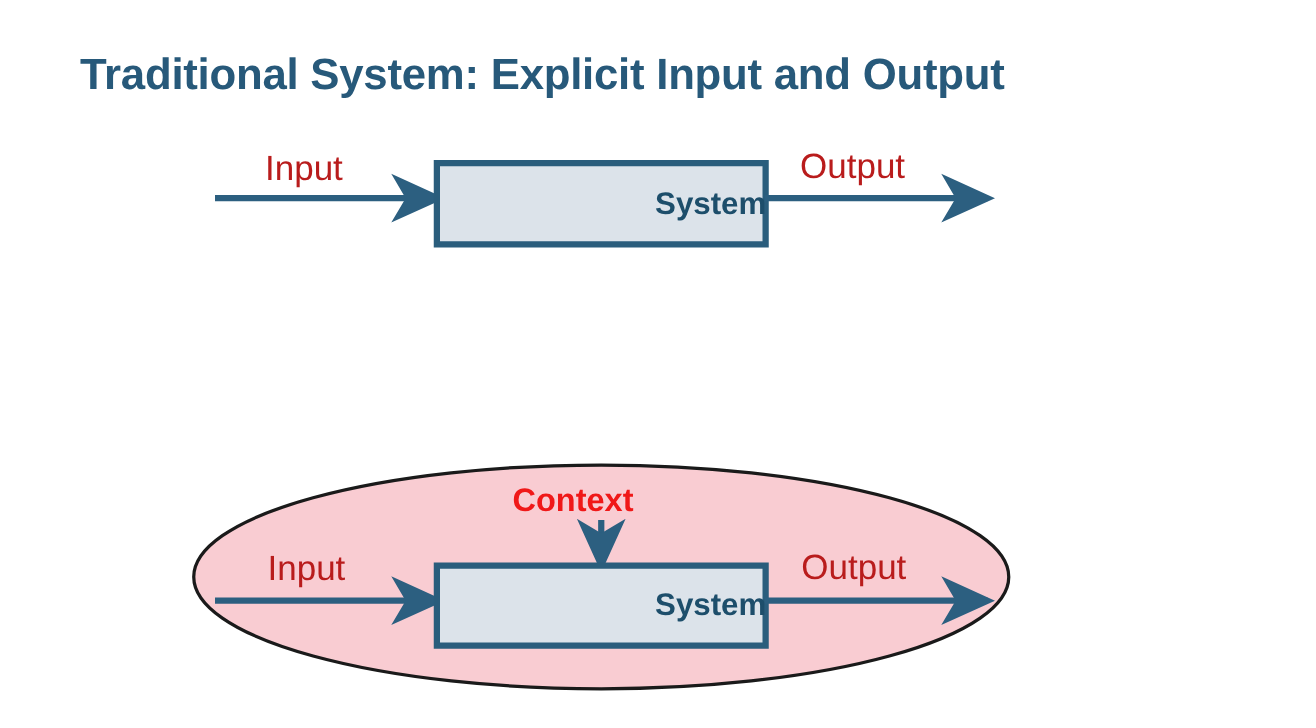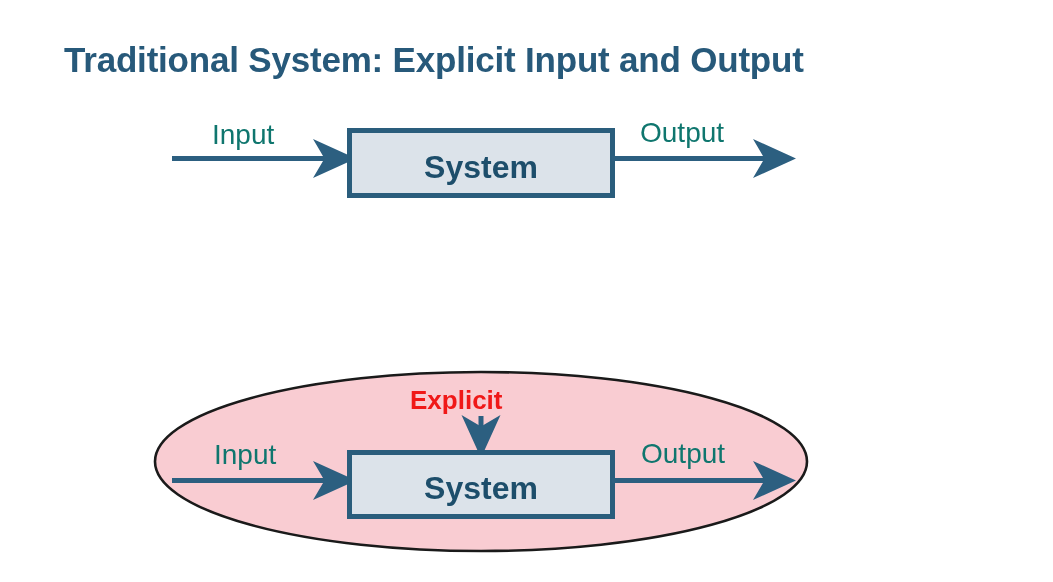--- a/index.html
+++ b/index.html
@@ -48,34 +48,34 @@
     left: 0;
     top: 0;
     width: 1053px;
     height: 582px;
     overflow: visible;
   }
 
   
   .io-label {
     position: absolute;
-    color: #0f766e;
+    color: #b91c1c;
     font-size: 28px;
     font-weight: normal;
     white-space: nowrap;
     line-height: 1;
   }
   .box-label {
     position: absolute;
     color: #1d4e6b;
-    font-size: 32px;
+    font-size: 25px;
     font-weight: bold;
     white-space: nowrap;
     line-height: 1;
-    text-align: center;
+    text-align: right;
   }
   .context-label {
     position: absolute;
     color: #f01818;
     font-size: 26px;
     font-weight: bold;
     white-space: nowrap;
     line-height: 1;
   }
 
@@ -129,21 +129,21 @@
       <line x1="612" y1="480.5" x2="790" y2="480.5" stroke="#2c5f80" stroke-width="5" marker-end="url(#ah)"></line>
     </g>
   </svg>
 
   <div class="io-label" id="label-input-1">Input</div>
 
   <div class="io-label" id="label-output-1">Output</div>
 
   <div class="box-label" id="label-system-1">System</div>
 
-  <div class="context-label" id="label-context">Explicit</div>
+  <div class="context-label" id="label-context">Context</div>
 
   <div class="io-label" id="label-input-2">Input</div>
 
   <div class="io-label" id="label-output-2">Output</div>
 
   <div class="box-label" id="label-system-2">System</div>
 
 </div>
 
 </body></html>

